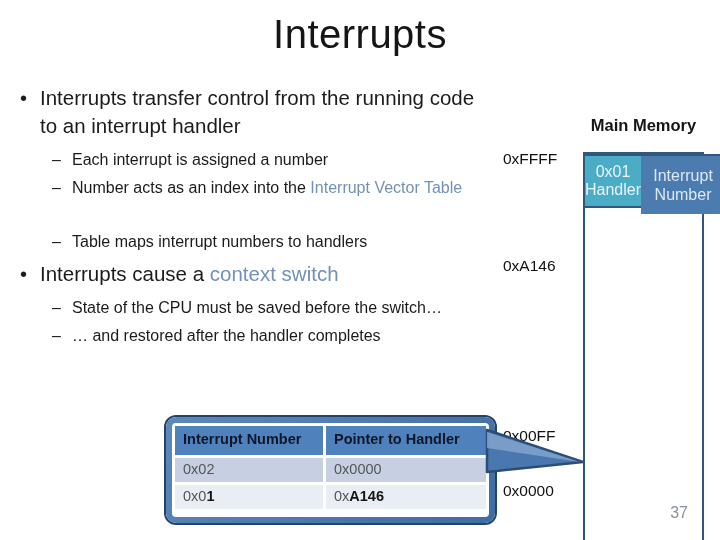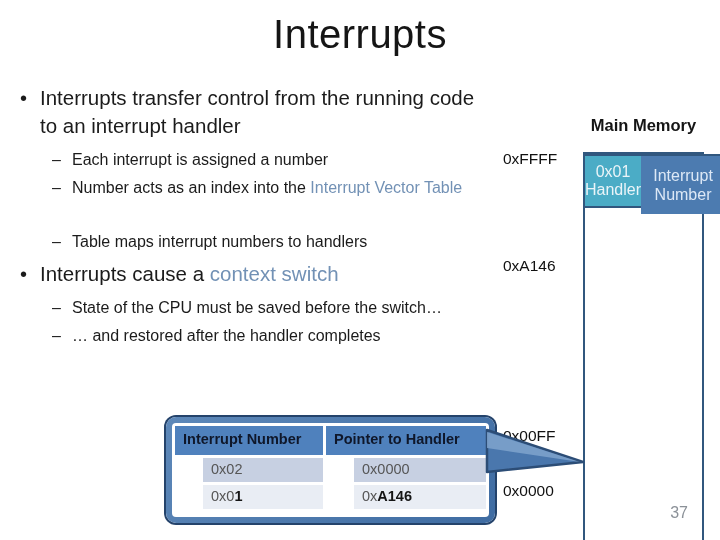--- a/index.html
+++ b/index.html
@@ -40,21 +40,21 @@
 
   
   .callout { position:absolute; left:166px; top:417px; width:329px; height:106px; box-sizing:border-box;
     background:linear-gradient(135deg,#5d88b9 0%,#3f6ca2 100%);
     border-radius:10px; box-shadow:0 0 0 2px #24436b; padding:6px; z-index:5; }
   .callout-inner { width:100%; height:100%; box-sizing:border-box; background:#ffffff;
     border-radius:4px; padding:3px; }
   .ctable { display:grid; grid-template-columns:148px 1fr; gap:3px; background:#ffffff; }
   .hcell { background:#4f81bd; color:#0f172a; font-weight:bold; font-size:14.5px;
     padding:5px 8px; height:29px; box-sizing:border-box; }
-  .cell { font-size:14.5px; color:#565656; padding:3px 8px; height:24px; box-sizing:border-box;margin-left:28px; }
+  .cell { font-size:14.5px; color:#565656; padding:3px 8px; height:24px; box-sizing:border-box; }
   .bg-r1 { background:#c7d0e2; }
   .bg-r2 { background:#e9edf4; }
   .bold-part { font-weight:bold; color:#151515; }
   .pointer-svg { position:absolute; left:484px; top:424px; z-index:6; }
 
   .page-num { position:absolute; left:650px; top:504px; width:38px; text-align:right;
     font-size:16px; color:#8b9198; }
 </style>
 </head>
 <body>

